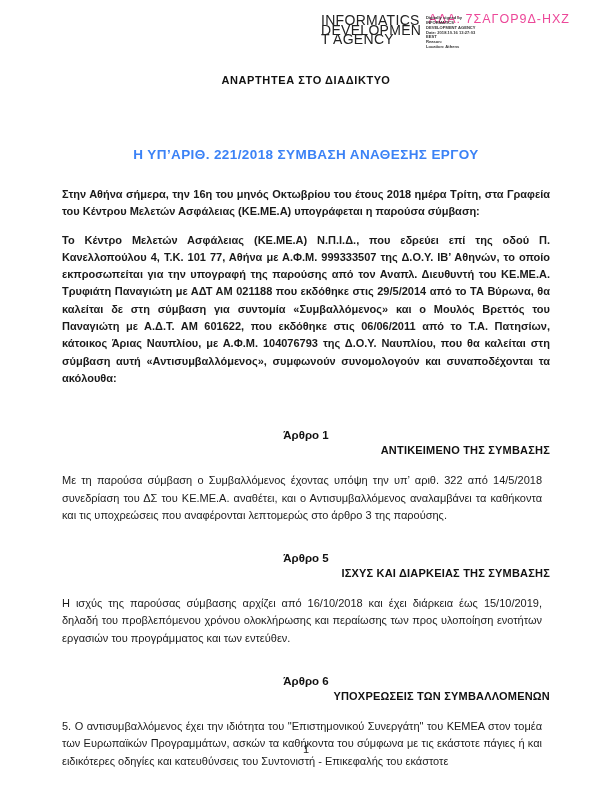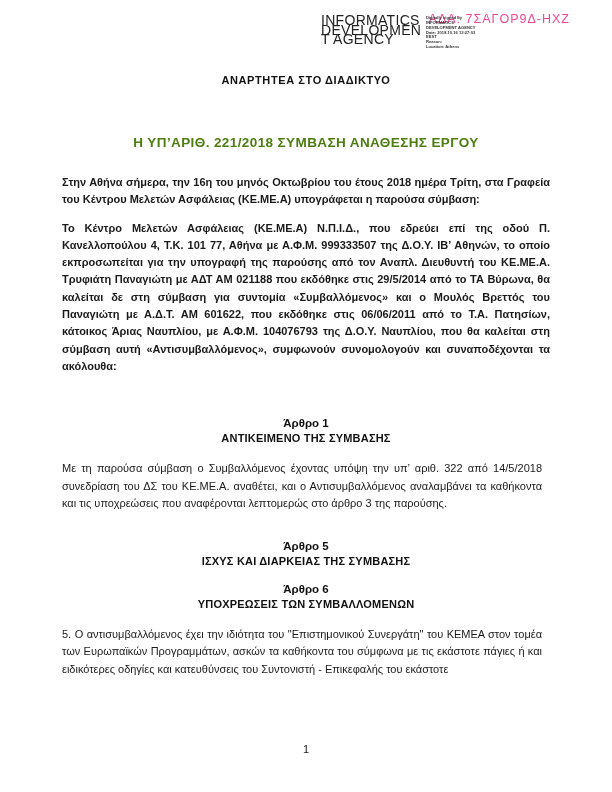--- a/index.html
+++ b/index.html
@@ -62,41 +62,41 @@
     position: absolute;
     left: 62px;
     top: 131px;
     width: 488px;
   }
   .doc-title {
     text-align: center;
     font-weight: bold;
     font-size: 13.5px;
     letter-spacing: 0.4px;
-    margin: 4px 0 24px 0;
-    color: #4d7c0f;
+    margin: 16px 0 24px 0;
+    color: #3b82f6;
   }
   .para {
     font-size: 11px;
     line-height: 17.3px;
     text-align: justify;
     margin: 0 0 11px 0;
     color: #1a1a1a;
     font-weight: bold;
   }
   .para.gap-after { margin-bottom: 42px; }
   .article-heading {
     text-align: center;
     font-weight: bold;
     font-size: 11.5px;
     margin: 0 0 3px 0;
     color: #111;
   }
   .article-subheading {
-    text-align: center;
+    text-align: right;
     font-weight: bold;
     font-size: 11px;
     letter-spacing: 0.2px;
     margin: 0 0 16px 0;
     color: #111;
   }
   .article-body {
     font-size: 11px;
     line-height: 17.3px;
     text-align: justify;
@@ -145,20 +145,21 @@
 
     <div>
       <div class="article-heading">Άρθρο 1</div>
       <div class="article-subheading">ΑΝΤΙΚΕΙΜΕΝΟ ΤΗΣ ΣΥΜΒΑΣΗΣ</div>
       <p class="article-body">Με τη παρούσα σύμβαση ο Συμβαλλόμενος έχοντας υπόψη την υπ’ αριθ. 322 από 14/5/2018 συνεδρίαση του ΔΣ του ΚΕ.ΜΕ.Α. αναθέτει, και ο Αντισυμβαλλόμενος αναλαμβάνει τα καθήκοντα και τις υποχρεώσεις που αναφέρονται λεπτομερώς στο άρθρο 3 της παρούσης.</p>
     </div>
 
     <div>
       <div class="article-heading">Άρθρο 5</div>
       <div class="article-subheading">ΙΣΧΥΣ ΚΑΙ ΔΙΑΡΚΕΙΑΣ ΤΗΣ ΣΥΜΒΑΣΗΣ</div>
+      <p class="article-body">Η ισχύς της παρούσας σύμβασης αρχίζει από 16/10/2018 και έχει διάρκεια έως 15/10/2019, δηλαδή του προβλεπόμενου χρόνου ολοκλήρωσης και περαίωσης των προς υλοποίηση ενοτήτων εργασιών του προγράμματος και των εντεύθεν.</p>
     </div>
 
     <div>
       <div class="article-heading">Άρθρο 6</div>
       <div class="article-subheading">ΥΠΟΧΡΕΩΣΕΙΣ ΤΩΝ ΣΥΜΒΑΛΛΟΜΕΝΩΝ</div>
       <p class="article-body">5.  Ο αντισυμβαλλόμενος έχει την ιδιότητα του "Επιστημονικού Συνεργάτη" του ΚΕΜΕΑ στον τομέα των Ευρωπαϊκών Προγραμμάτων, ασκών τα καθήκοντα του σύμφωνα με τις εκάστοτε πάγιες ή και ειδικότερες οδηγίες και κατευθύνσεις του Συντονιστή - Επικεφαλής του εκάστοτε</p>
     </div>
 
   </div>
 

